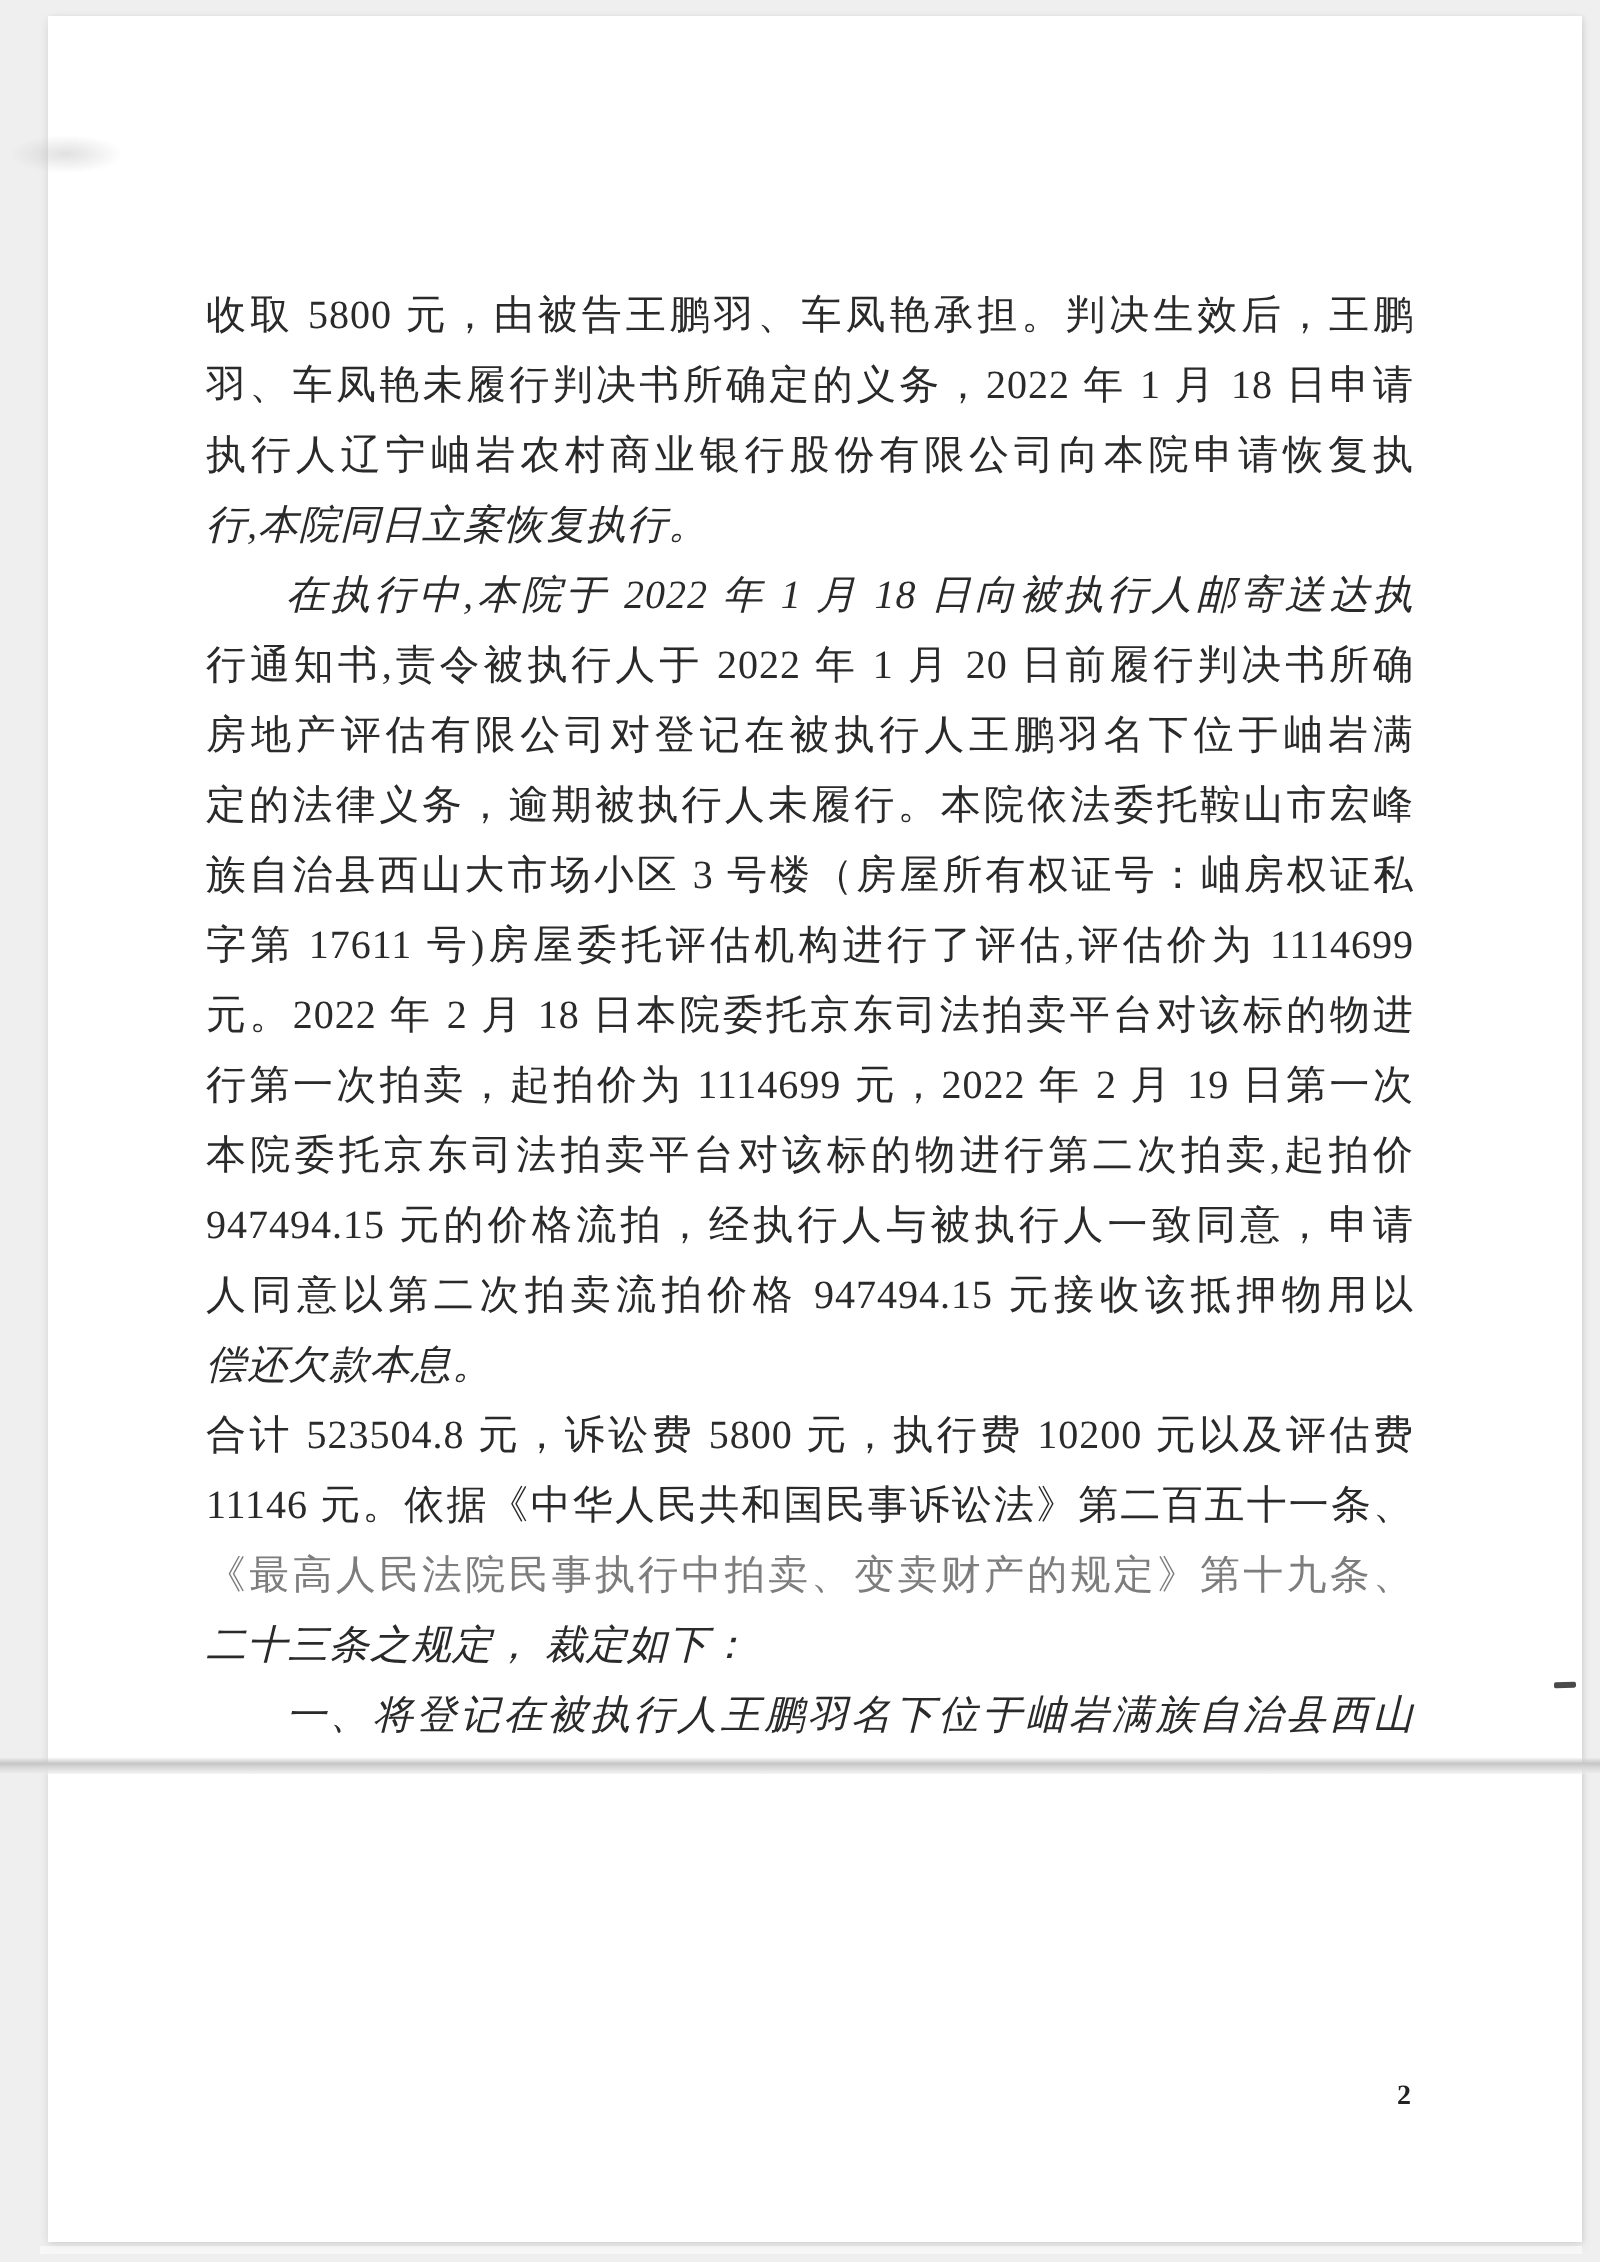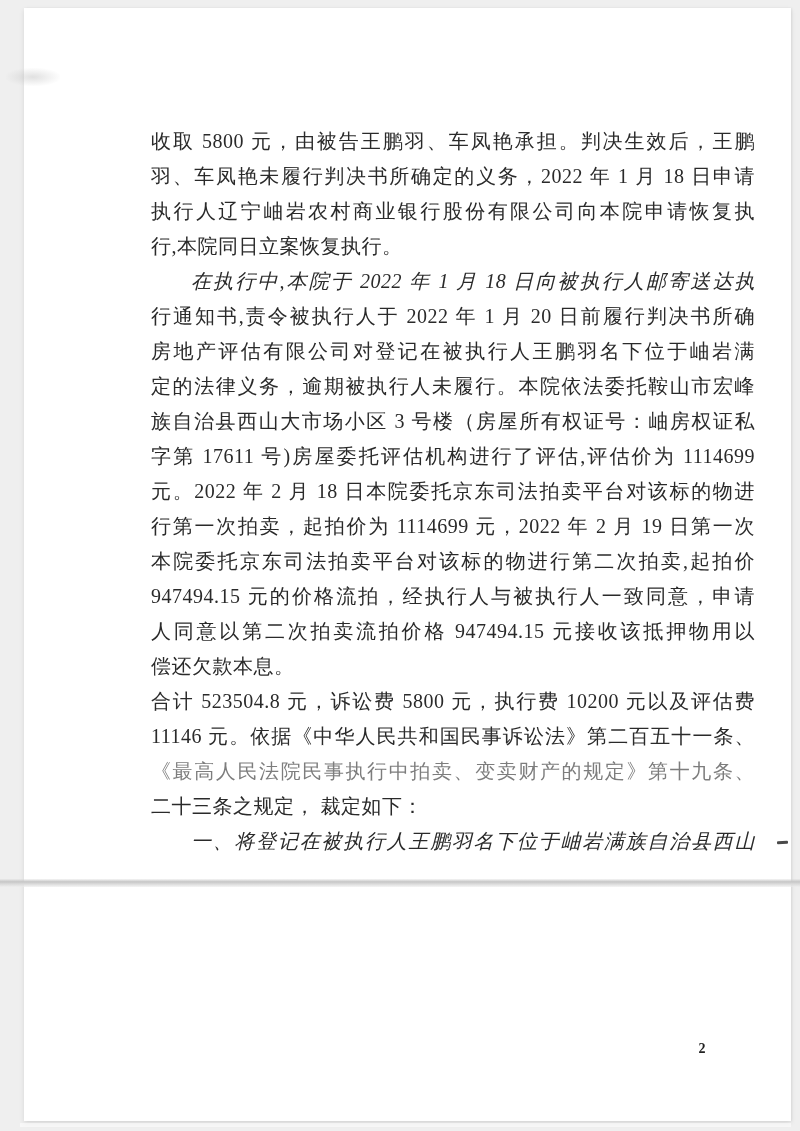--- a/index.html
+++ b/index.html
@@ -23,37 +23,37 @@
     top: 8px;
     width: 767px;
     height: 1113px;
     background: #ffffff;
     box-shadow: 0 2px 5px rgba(0,0,0,0.10), 1px 0 2px rgba(0,0,0,0.05);
   }
   
   .text-block {
     position: absolute;
     left: 79px;      
-    top: 116px;      
+    top: 133px;      
     width: 604px;
     color: #2a2a2a;
-    margin-left: 48px;
   }
   .ln {
     height: 35px;
     line-height: 35px;
     font-size: 20px;
     letter-spacing: 0.5px;
     text-align: justify;
     text-align-last: justify;
     white-space: nowrap;
   }
   .ln.p-end {
     text-align: center;
     text-align-last: left;
+    font-style: italic;
   }
   .ln.indent {
     text-indent: 2em;
     font-style: italic;
   }
   .ln.faded {
     color: #7d7d7d;
   }
   
   .page-num {

